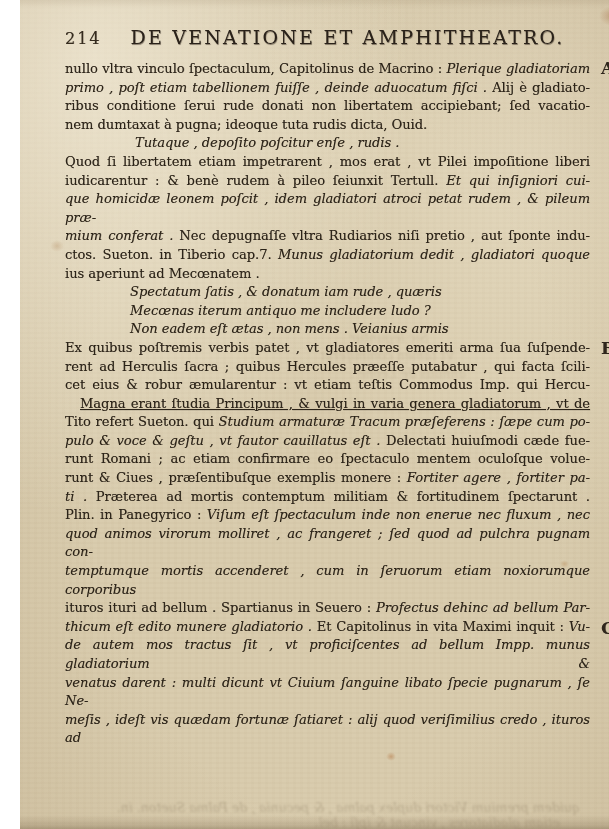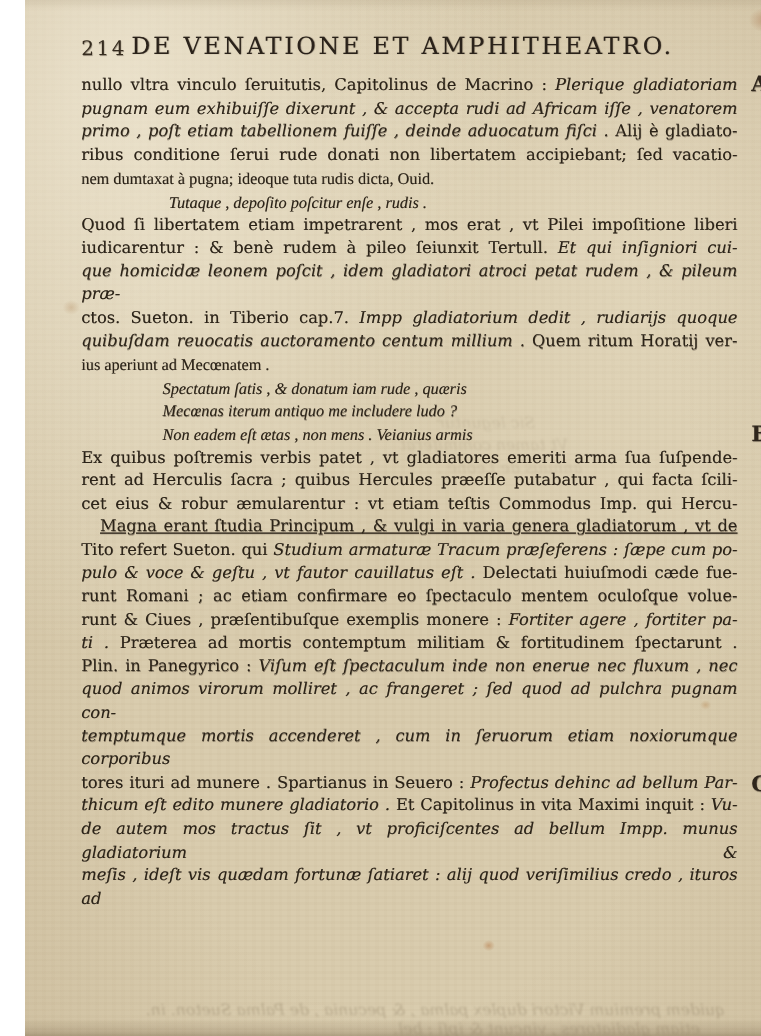--- a/index.html
+++ b/index.html
@@ -32,29 +32,29 @@
   .stain.s2{top:240px;left:30px;width:14px;height:12px;
     background:radial-gradient(ellipse, rgba(160,110,60,0.25), transparent 70%);}
   .stain.s3{top:752px;left:366px;width:10px;height:9px;
     background:radial-gradient(ellipse, rgba(170,96,40,0.4), transparent 70%);}
   .stain.s4{top:560px;right:60px;width:9px;height:8px;
     background:radial-gradient(ellipse, rgba(170,110,50,0.3), transparent 70%);}
 
   .header{position:absolute;top:26px;left:45px;width:525px;height:26px;}
   .page-number{position:absolute;left:0;top:3px;font-size:16px;letter-spacing:2px;
     color:#352b1e;text-shadow:0.4px 0.4px 0.6px rgba(43,32,22,0.45);}
-  .running-title{position:absolute;left:40px;right:0;text-align:left;
+  .running-title{position:absolute;left:40px;right:0;text-align:center;
     font-size:19px;letter-spacing:2.2px;color:#2a221a;white-space:nowrap;
     text-shadow:0.5px 0.5px 0.7px rgba(43,32,22,0.5);}
 
   .body-text{position:absolute;top:60px;left:45px;width:525px;
     font-size:13px;line-height:18.6px;
     text-shadow:0.3px 0.3px 0.5px rgba(43,32,22,0.42);}
   .line{text-align:justify;text-align-last:justify;}
-  .line.end{text-align-last:left;font-family:Liberation Serif, serif;}
+  .line.end{text-align-last:left;}
   .blk.quote .line, .blk.verse .line{text-align-last:left;}
   .blk.quote{padding-left:70px;}
   .blk.verse{padding-left:65px;}
   .blk.para.ind .line.first{text-indent:15px;text-decoration:underline;}
   .it{font-style:italic;}
 
   .margin-letter{position:absolute;left:581px;width:22px;text-align:left;
     font-size:17px;font-weight:bold;color:#2f261c;
     text-shadow:0.4px 0.4px 0.6px rgba(43,32,22,0.45);}
 
@@ -80,35 +80,34 @@
   <div class="stain s3"></div>
   <div class="stain s4"></div>
 
   <div class="header">
     <span class="page-number">214</span>
     <span class="running-title">DE VENATIONE ET AMPHITHEATRO.</span>
   </div>
 
   <div class="body-text">
       <div class="blk para">
-        <div class="line"><span>nullo vltra vinculo ſeruitutis, Capitolinus de Macrino : </span><span class="it">Plerique gladiatoriam</span></div>
-        <div class="line"><span class="it">pugnam eum exhibuiſſe dixerunt , &amp; accepta rudi ad Africam iſſe , venatorem</span></div>
+        <div class="line"><span>nullo vltra vinculo ſpectaculum, Capitolinus de Macrino : </span><span class="it">Plerique gladiatoriam</span></div>
         <div class="line"><span class="it">primo , poſt etiam tabellionem fuiſſe , deinde aduocatum fiſci . </span><span>Alij è gladiato-</span></div>
         <div class="line"><span>ribus conditione ſerui rude donati non libertatem accipiebant; ſed vacatio-</span></div>
         <div class="line end"><span>nem dumtaxat à pugna; ideoque tuta rudis dicta, Ouid.</span></div>
       </div>
       <div class="blk quote">
         <div class="line end first"><span class="it">Tutaque , depoſito poſcitur enſe , rudis .</span></div>
       </div>
       <div class="blk para">
         <div class="line first"><span>Quod ſi libertatem etiam impetrarent , mos erat , vt Pilei impoſitione liberi</span></div>
         <div class="line"><span>iudicarentur : &amp; benè rudem à pileo ſeiunxit Tertull. </span><span class="it">Et qui inſigniori cui-</span></div>
         <div class="line"><span class="it">que homicidæ leonem poſcit , idem gladiatori atroci petat rudem , &amp; pileum præ-</span></div>
-        <div class="line"><span>ctos. Sueton. in Tiberio cap.7. </span><span class="it">Impp gladiatorium dedit , rudiarijs quoque</span></div>
-        <div class="line"><span class="it">quibuſdam reuocatis auctoramento centum millium . </span><span>Quem ritum Horatij ver-</span></div>
+        <div class="line"><span class="it">mium conferat . </span><span>Nec depugnaſſe vltra Rudiarios niſi pretio , aut ſponte indu-</span></div>
+        <div class="line"><span>ctos. Sueton. in Tiberio cap.7. </span><span class="it">Munus gladiatorium dedit , gladiatori quoque</span></div>
         <div class="line end"><span>ius aperiunt ad Mecœnatem .</span></div>
       </div>
       <div class="blk verse">
         <div class="line end first"><span class="it">Spectatum ſatis , &amp; donatum iam rude , quæris</span></div>
         <div class="line end"><span class="it">Mecœnas iterum antiquo me includere ludo ?</span></div>
         <div class="line end"><span class="it">Non eadem eſt ætas , non mens . Veianius armis</span></div>
       </div>
       <div class="blk para">
         <div class="line first"><span>Ex quibus poſtremis verbis patet , vt gladiatores emeriti arma ſua ſuſpende-</span></div>
         <div class="line"><span>rent ad Herculis ſacra ; quibus Hercules præeſſe putabatur , qui facta ſcili-</span></div>
@@ -117,23 +116,24 @@
       <div class="blk para ind">
         <div class="line first"><span>Magna erant ſtudia Principum , &amp; vulgi in varia genera gladiatorum , vt de</span></div>
         <div class="line"><span>Tito refert Sueton. qui </span><span class="it">Studium armaturæ Tracum præſeferens : ſæpe cum po-</span></div>
         <div class="line"><span class="it">pulo &amp; voce &amp; geſtu , vt fautor cauillatus eſt . </span><span>Delectati huiuſmodi cæde fue-</span></div>
         <div class="line"><span>runt Romani ; ac etiam confirmare eo ſpectaculo mentem oculoſque volue-</span></div>
         <div class="line"><span>runt &amp; Ciues , præſentibuſque exemplis monere : </span><span class="it">Fortiter agere , fortiter pa-</span></div>
         <div class="line"><span class="it">ti . </span><span>Præterea ad mortis contemptum militiam &amp; fortitudinem ſpectarunt .</span></div>
         <div class="line"><span>Plin. in Panegyrico : </span><span class="it">Viſum eſt ſpectaculum inde non enerue nec fluxum , nec</span></div>
         <div class="line"><span class="it">quod animos virorum molliret , ac frangeret ; ſed quod ad pulchra pugnam con-</span></div>
         <div class="line"><span class="it">temptumque mortis accenderet , cum in ſeruorum etiam noxiorumque corporibus</span></div>
-        <div class="line"><span>tores ituri ad munere . Spartianus in Seuero : </span><span class="it">Profectus dehinc ad bellum Par-</span></div>
+        <div class="line"><span>ituros ituri ad bellum . Spartianus in Seuero : </span><span class="it">Profectus dehinc ad bellum Par-</span></div>
         <div class="line"><span class="it">thicum eſt edito munere gladiatorio . </span><span>Et Capitolinus in vita Maximi inquit : </span><span class="it">Vu-</span></div>
         <div class="line"><span class="it">de autem mos tractus ſit , vt proficiſcentes ad bellum Impp. munus gladiatorium &amp;</span></div>
+        <div class="line"><span class="it">venatus darent : multi dicunt vt Ciuium ſanguine libato ſpecie pugnarum , ſe Ne-</span></div>
         <div class="line"><span class="it">meſis , ideſt vis quædam fortunæ ſatiaret : alij quod veriſimilius credo , ituros ad</span></div>
       </div>
     </div>
 
   <div id="margin-letters">
       <div class="margin-letter" style="top: 58px;">A</div>
       <div class="margin-letter" style="top: 338px;">B</div>
       <div class="margin-letter" style="top: 618px;">C</div>
     </div>
   <div id="bleeds">

